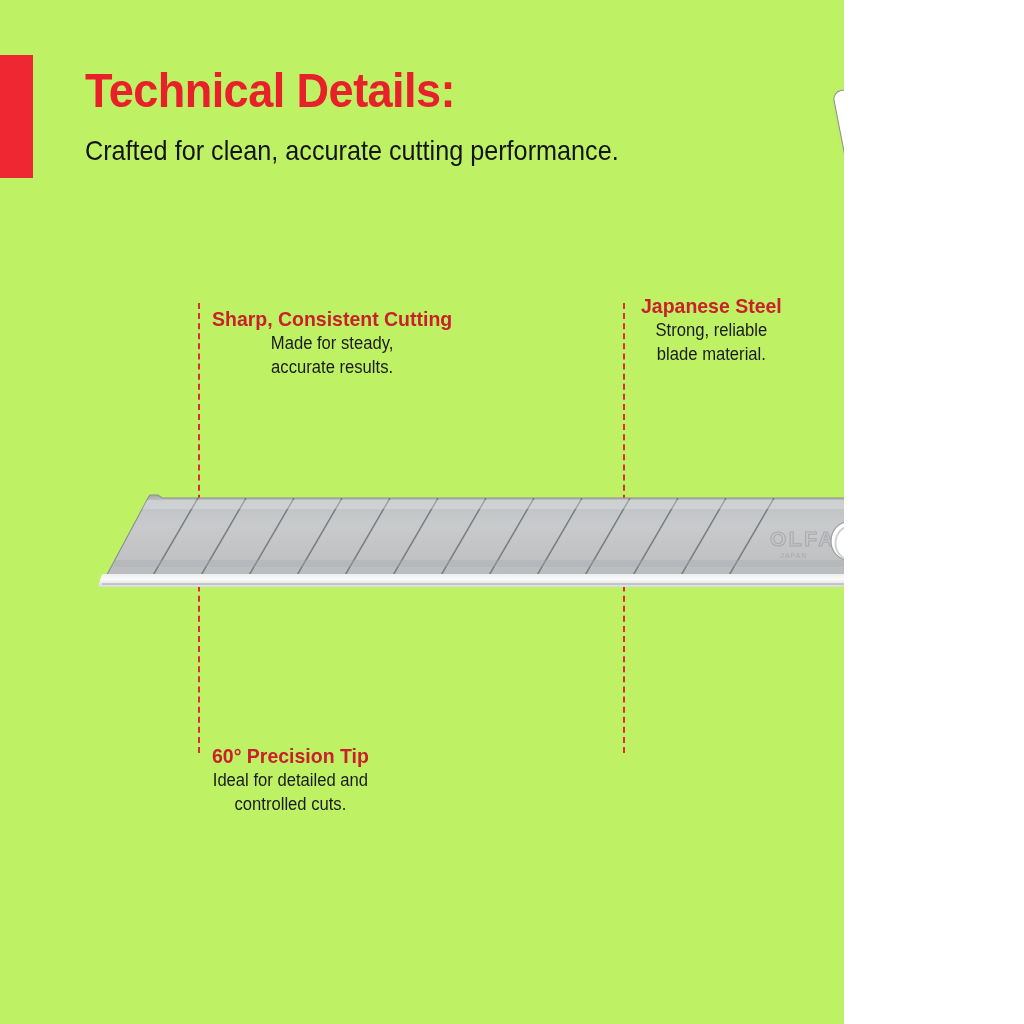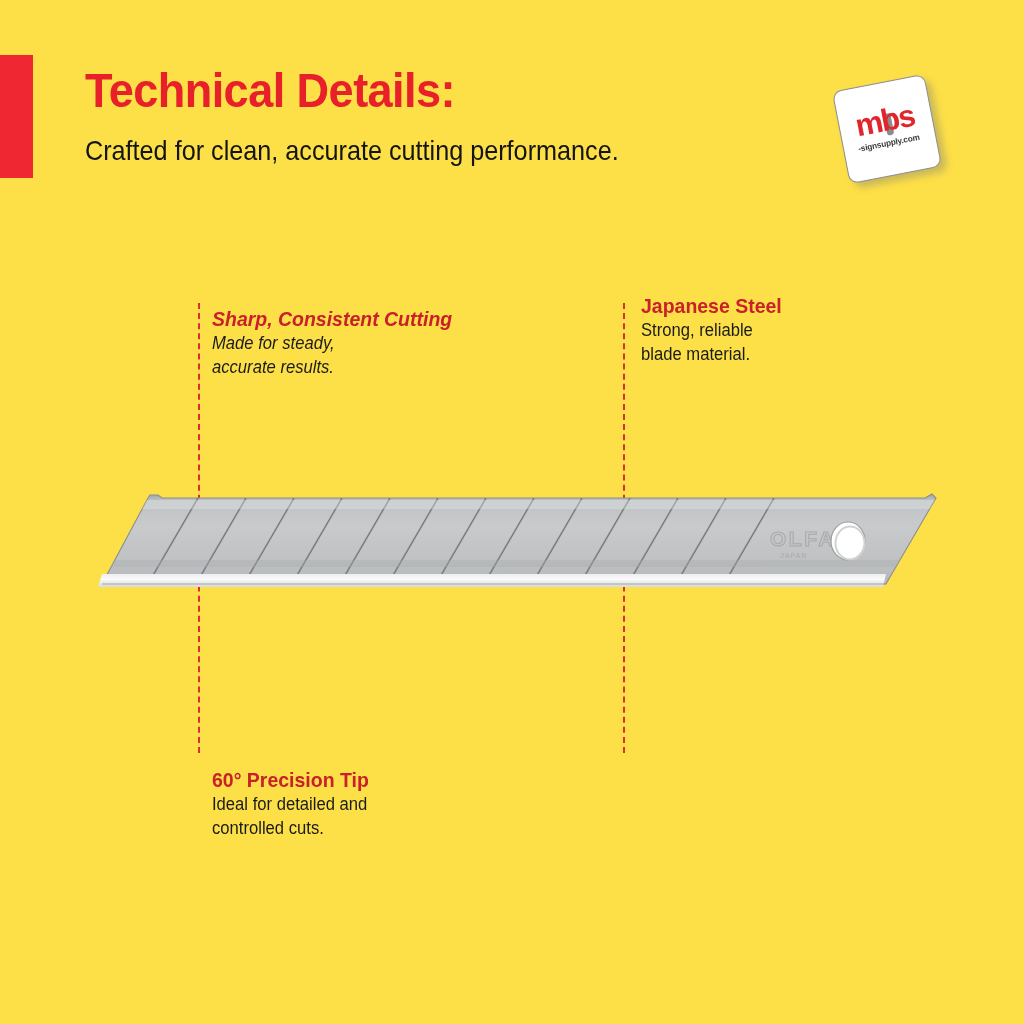--- a/index.html
+++ b/index.html
@@ -6,24 +6,25 @@
   html, body {
     margin: 0;
     padding: 0;
     background: #ffffff;
   }
   body {
     font-family: "Liberation Sans", "DejaVu Sans", sans-serif;
   }
   #page {
     position: relative;
-    width: 1024px;
+    width: 844px;
     height: 1024px;
-    background: #fde047;
+    background: #bef264;
     overflow: hidden;
+    text-align: center;
   }
 
   
   #header-accent-bar {
     position: absolute;
     left: 0;
     top: 55px;
     width: 33px;
     height: 123px;
     background: #ee2733;
@@ -126,23 +127,23 @@
   }
   .callout-line {
     font-size: 17.5px;
     font-weight: 400;
     color: #1b1b1b;
     line-height: 1.38;
     white-space: nowrap;
     transform: scaleX(0.95);
     transform-origin: left top;
   }
-  #callout-sharp-cutting { left: 212px; top: 308px; font-style: italic; }
+  #callout-sharp-cutting { left: 212px; top: 308px; }
   #callout-japanese-steel { left: 641px; top: 295px; }
-  #callout-precision-tip  { left: 212px; top: 745px; margin-top: 24px; }
+  #callout-precision-tip  { left: 212px; top: 745px; }
   #callout-fits-knives    { left: 641px; top: 745px; }
 
   
   .leader-line {
     position: absolute;
     width: 0;
     border-left: 2px dashed #e02a36;
   }
   #leader-line-left  { left: 198px; top: 303px; height: 450px; }
   #leader-line-right { left: 623px; top: 303px; height: 450px; }

